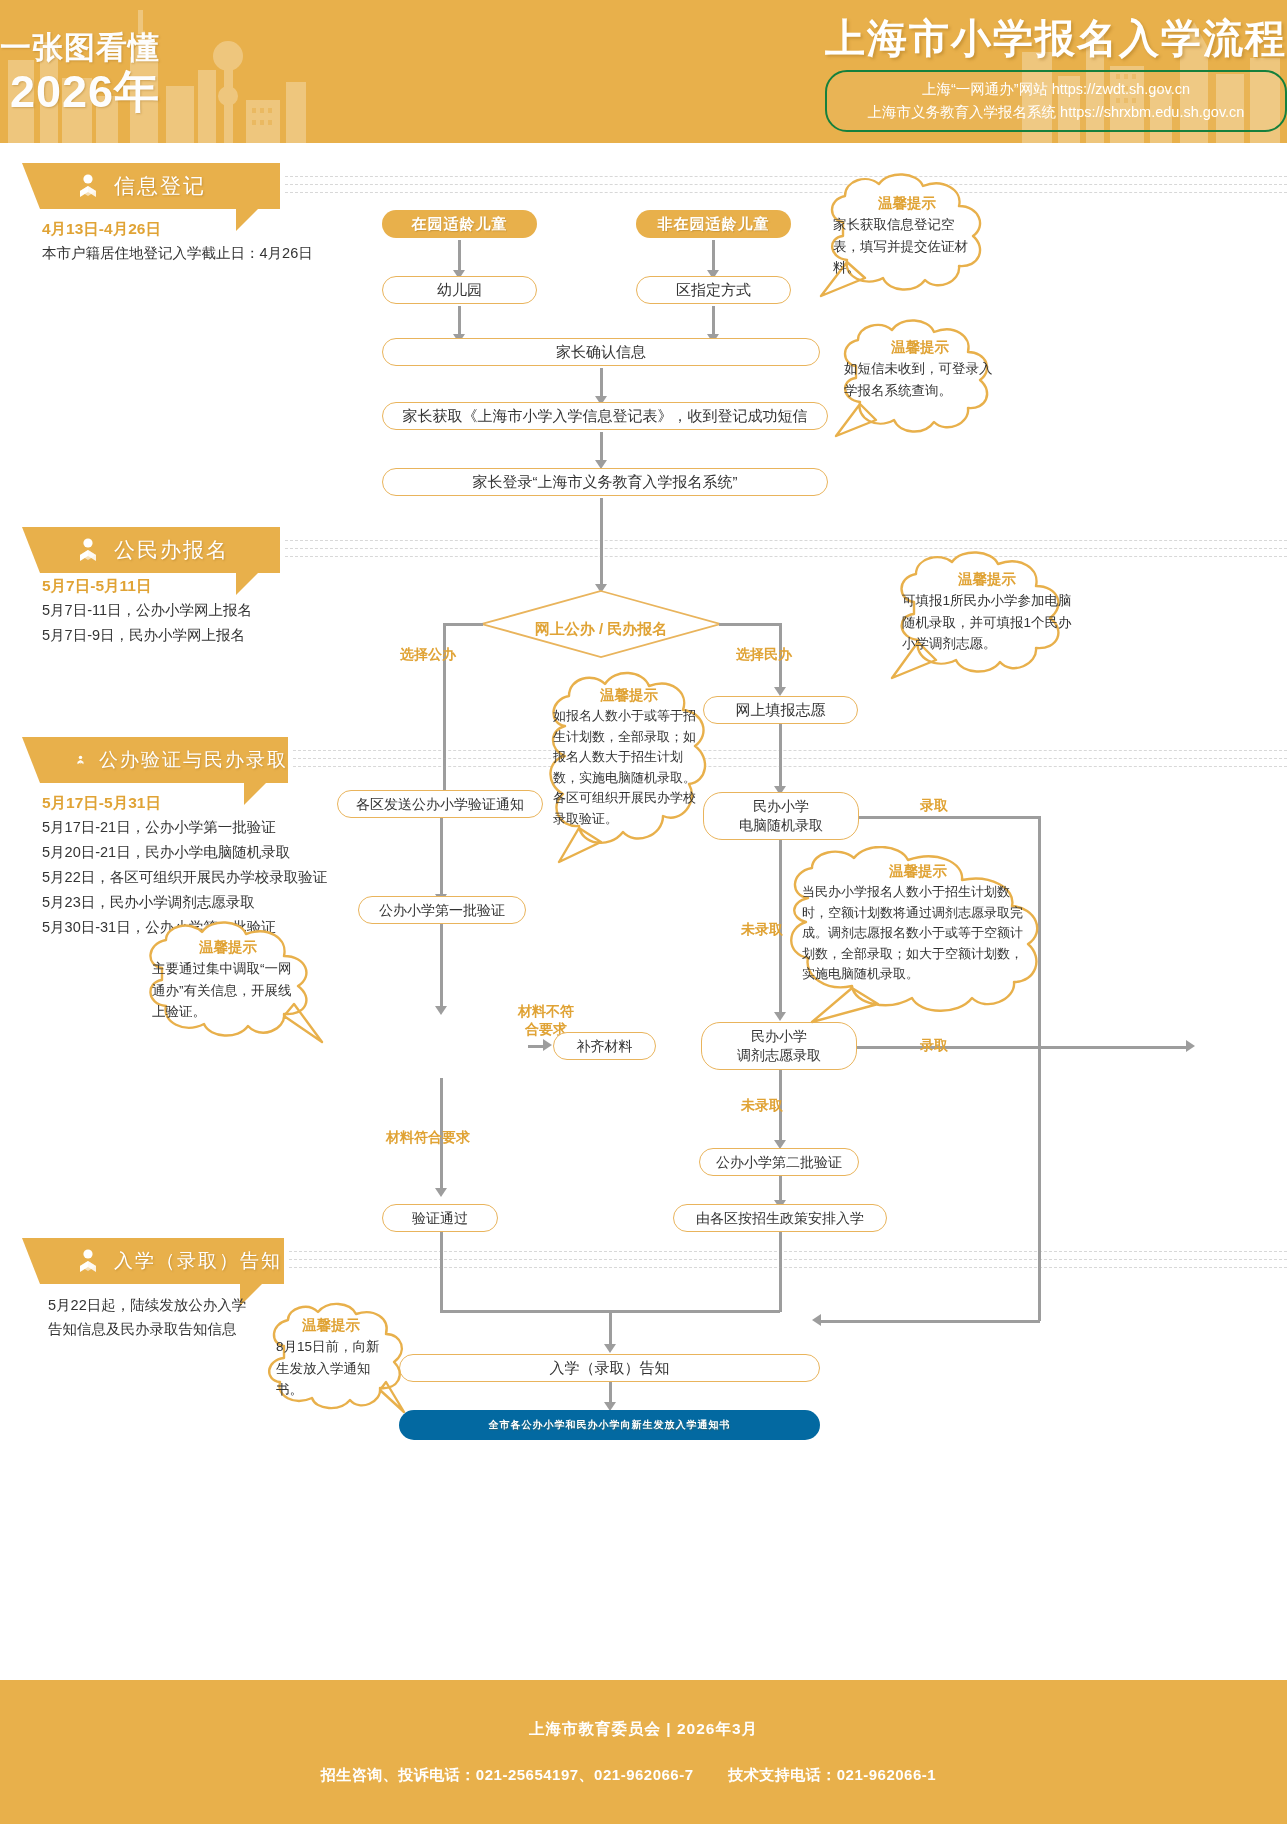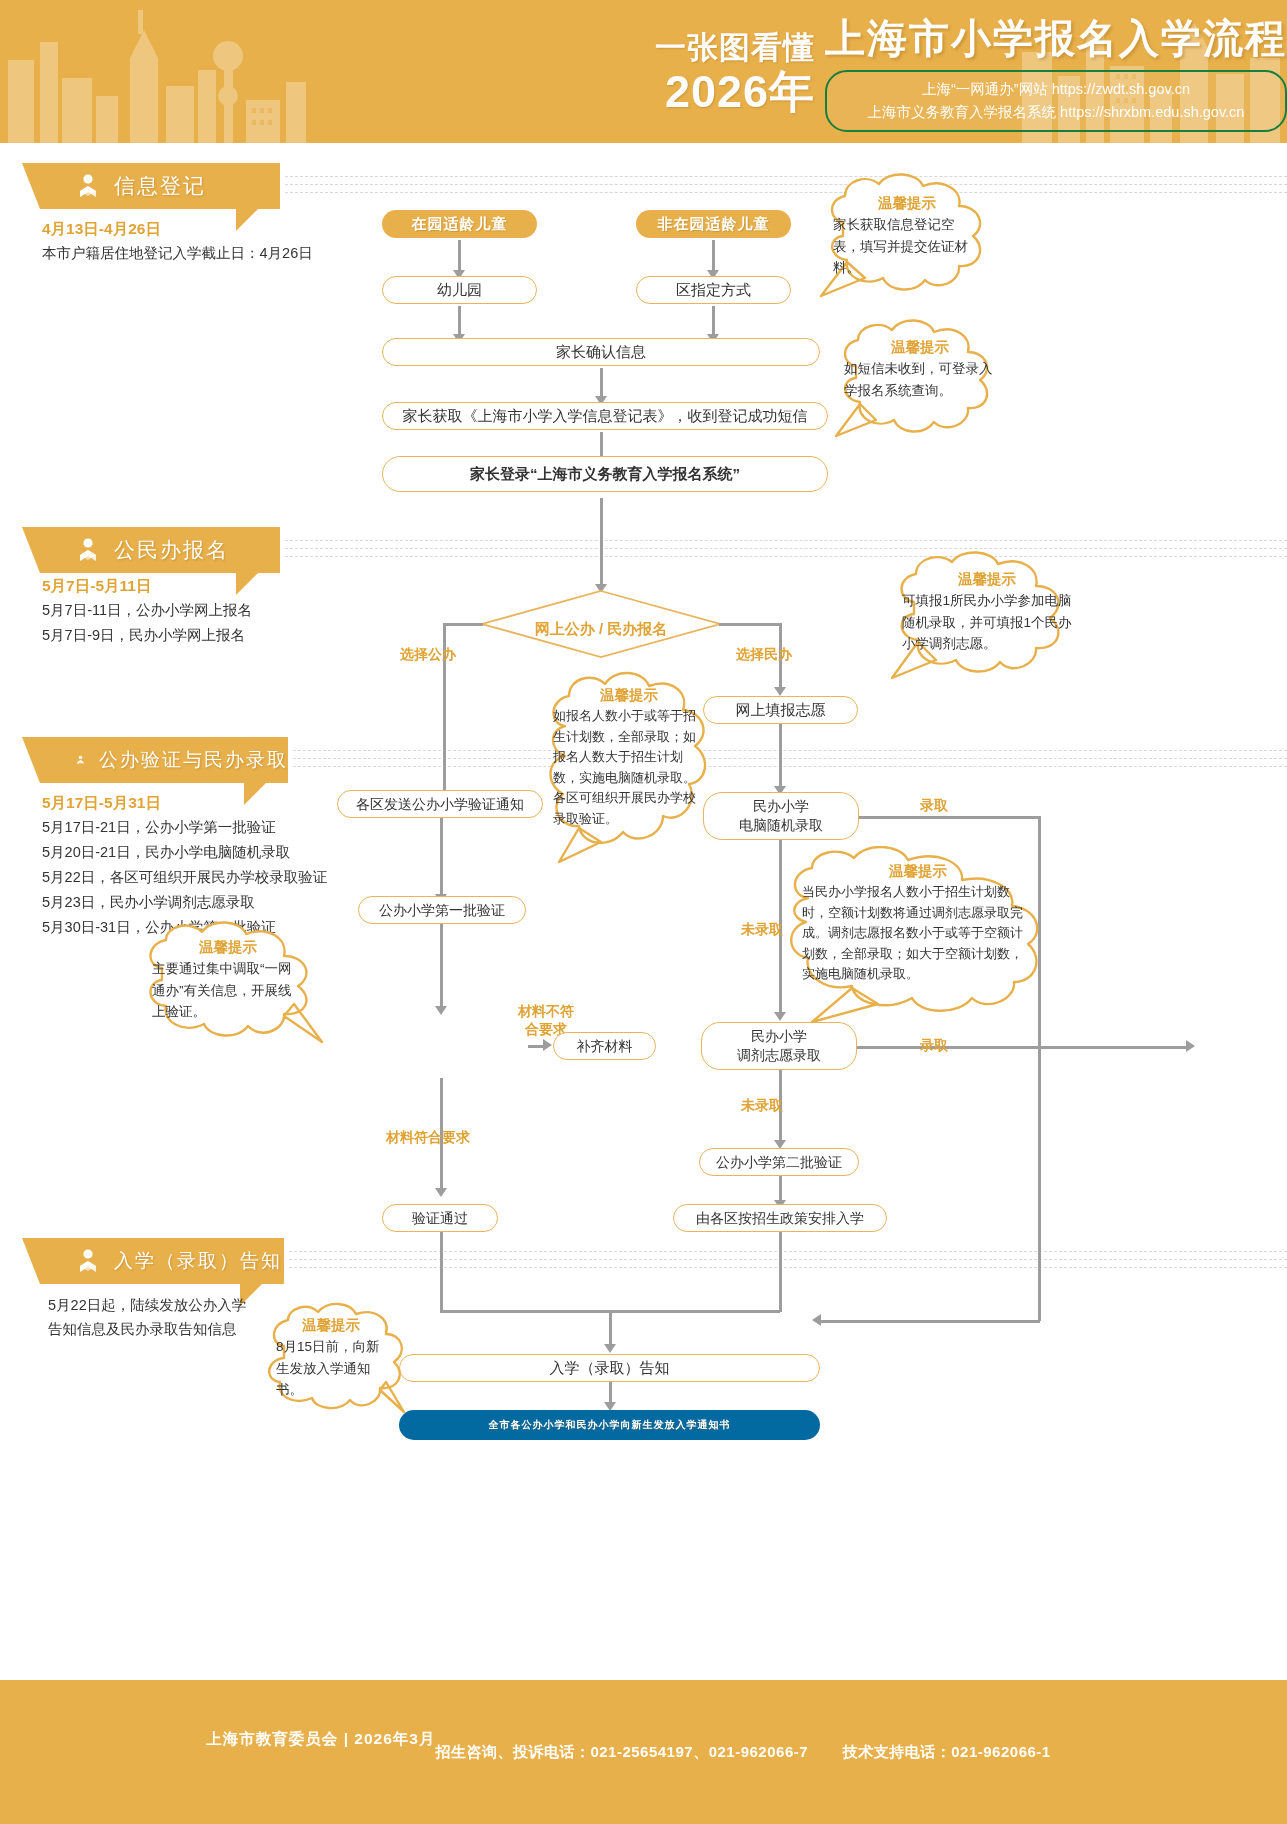--- a/index.html
+++ b/index.html
@@ -15,21 +15,21 @@
 
   
   .header {
     position:absolute; left:0; top:0; width:1287px; height:143px;
     background:#e8b04b;
     overflow:hidden;
   }
   .skyline { position:absolute; bottom:0; left:0; width:100%; height:143px; opacity:.28; }
   .hdr-inner {
     position:absolute; left:0; top:0; width:100%; height:100%;
-    display:flex; align-items:center; justify-content:flex-end;
+    display:flex; align-items:center; justify-content:space-between;
   }
   .hdr-left { text-align:right; margin-right:10px; position:relative; z-index:3;}
   .hdr-kicker {
     font-size:31px; font-weight:bold; color:#fdfdfd; letter-spacing:1px;
     line-height:40px; text-shadow:1px 1px 2px rgba(150,100,20,.35);
   }
   .hdr-year {
     font-size:45px; font-weight:bold; color:#fdfdfd; line-height:48px;
     letter-spacing:1px; text-shadow:1px 1px 2px rgba(150,100,20,.35);
   }
@@ -131,21 +131,21 @@
   .tip svg { position:absolute; left:0; top:0; }
   .tip .tipbody { position:relative; z-index:2; padding:0 18px; }
   .tip .tiptitle { font-size:14.5px; font-weight:bold; color:#e0a335; text-align:center;
      line-height:22px; }
   .tip .tiptext { font-size:13.5px; color:#333; line-height:21.5px; }
 
   
   .footer {
     position:absolute; left:0; bottom:0; width:1287px; height:144px;
     background:#e8b04b; color:#fff;
-    display:flex; flex-direction:row; align-items:center; justify-content:center;
+    display:flex; flex-direction:column; align-items:center; justify-content:center;
   }
   .foot1 { font-size:15.5px; font-weight:bold; letter-spacing:1px; margin-bottom:26px; }
   .foot2 { font-size:15px; font-weight:bold; letter-spacing:.5px; }
   .foot2 span { margin-right:30px; }
 </style>
 </head>
 <body>
 
 <div class="page">
 
@@ -303,21 +303,21 @@
   <div class="node pill-open" style="left:382px; top:338px; width:438px; height:28px;">家长确认信息</div>
 
   <div class="vline" style="left:600px; top:368px; height:30px;"></div>
   <div class="arrow-d" style="left:595px; top:396px;"></div>
 
   <div class="node pill-open" style="left:382px; top:402px; width:446px; height:28px;">家长获取《上海市小学入学信息登记表》，收到登记成功短信</div>
 
   <div class="vline" style="left:600px; top:432px; height:30px;"></div>
   <div class="arrow-d" style="left:595px; top:460px;"></div>
 
-  <div class="node pill-open" style="left:382px; top:456px; width:446px; height:36px;font-weight:bold;">家长登录“上海市义务教育入学报名系统”</div>
+  <div class="node pill-open" style="left:382px; top:468px; width:446px; height:28px;">家长登录“上海市义务教育入学报名系统”</div>
 
   <div class="vline" style="left:600px; top:498px; height:88px;"></div>
   <div class="arrow-d" style="left:595px; top:584px;"></div>
 
   <div class="diamond" style="left:481px; top:590px; width:240px; height:68px;">
     <svg class="dshape" viewBox="0 0 240 68" preserveAspectRatio="none">
       <polygon points="120,1 239,34 120,67 1,34" fill="#fff" stroke="#e9b45c" stroke-width="1.8"></polygon>
     </svg>
     <div class="dlabel">网上公办 / 民办报名</div>
   </div>

